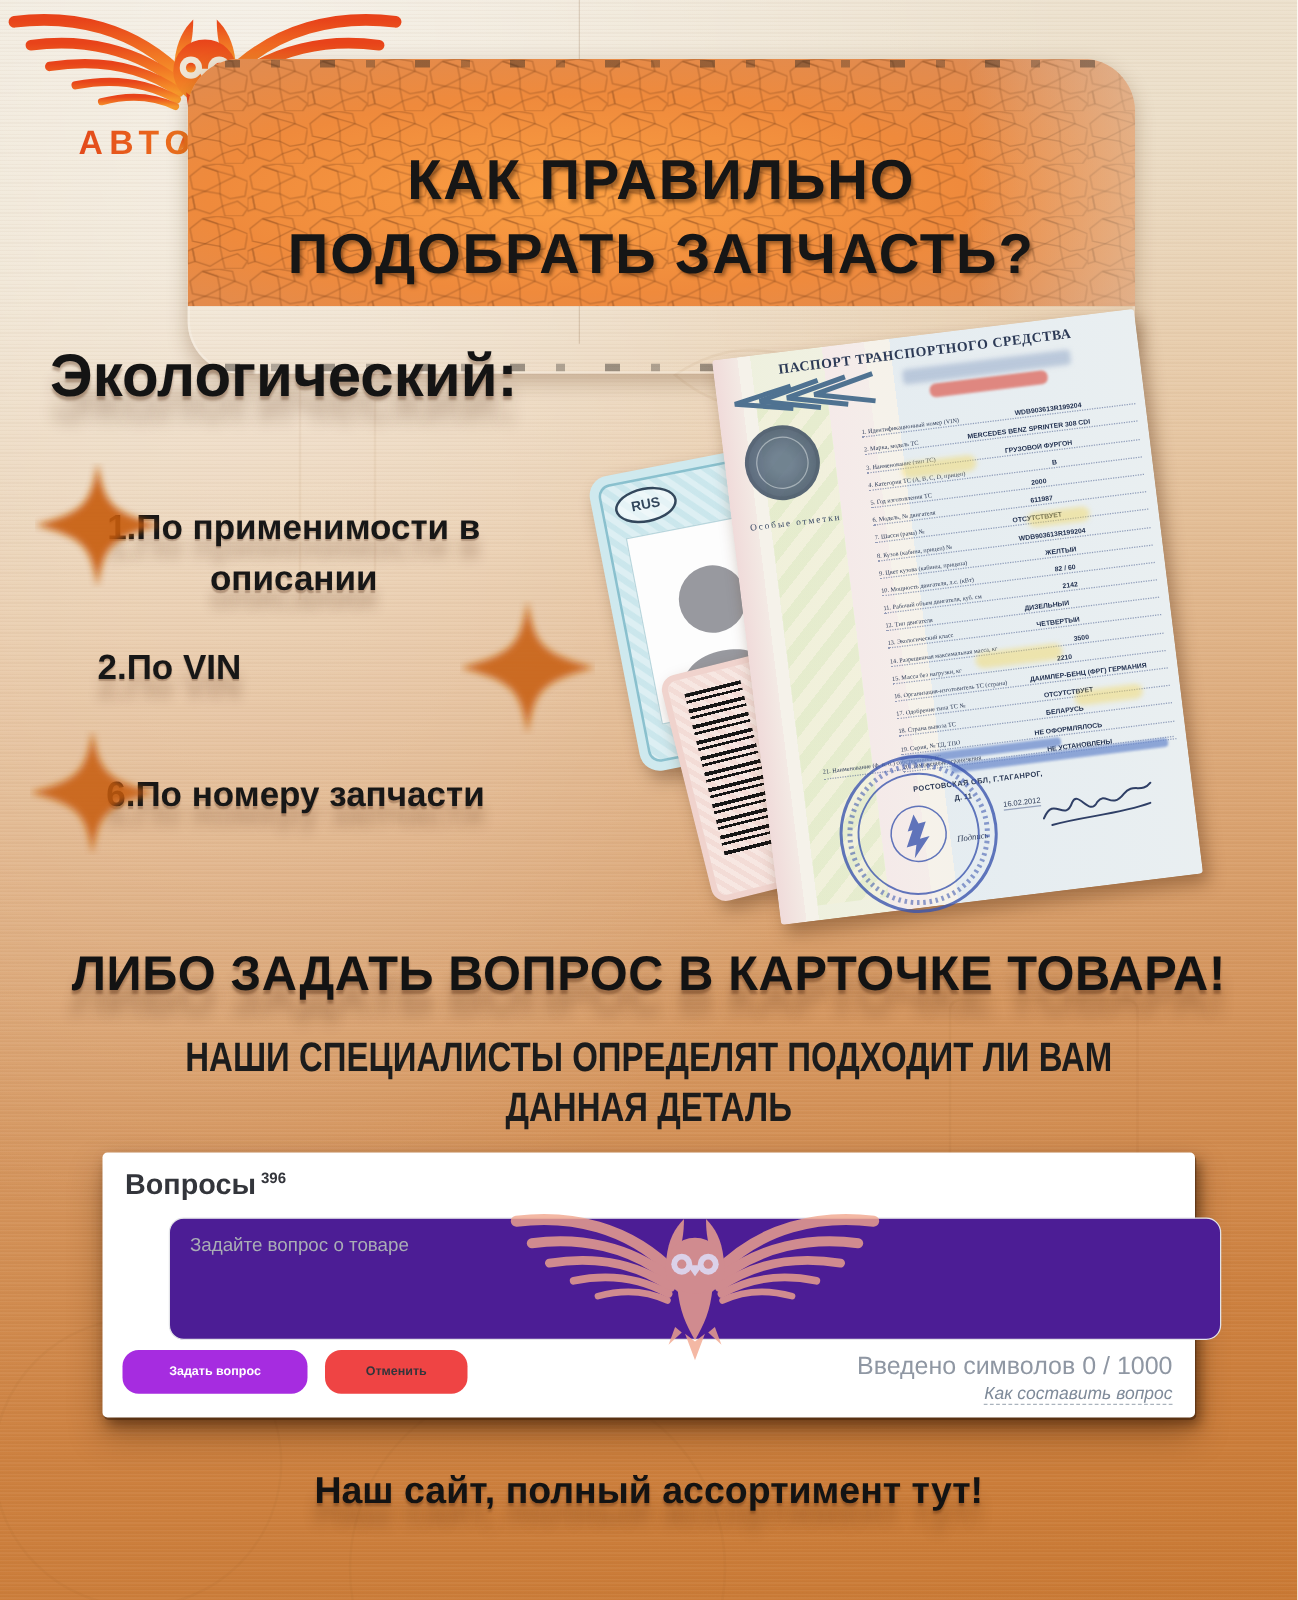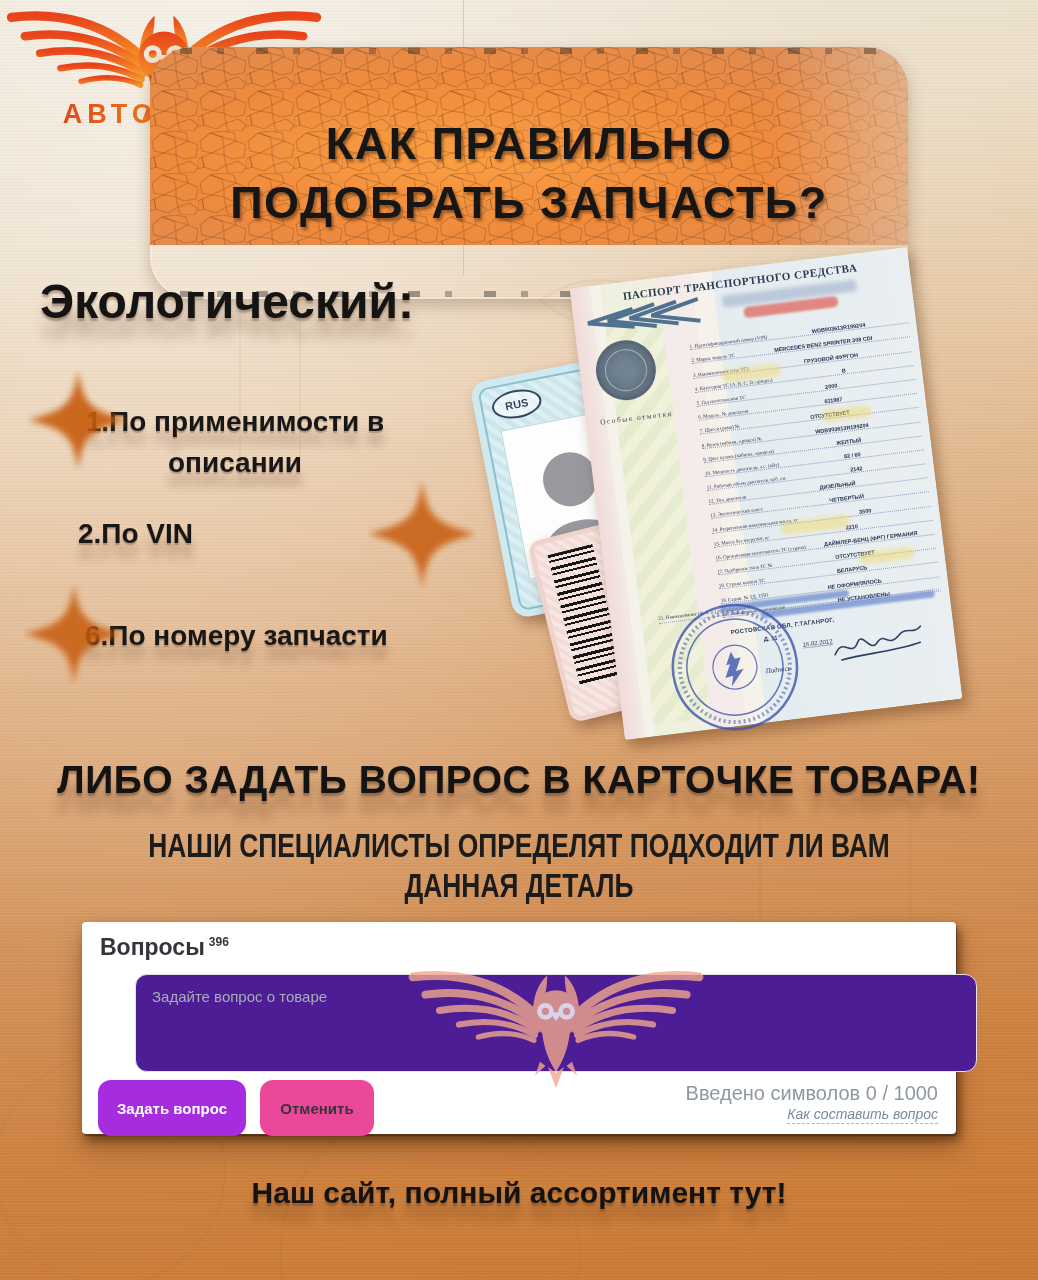--- a/index.html
+++ b/index.html
@@ -107,24 +107,24 @@
   .sub1{top:827px;} .sub2{top:867px;}
 
   
   .widget{position:absolute;left:82px;top:922px;width:874px;height:212px;background:#ffffff;border-radius:4px;
     box-shadow:4px 6px 10px rgba(60,28,6,.55), 1px 2px 0 rgba(70,40,15,.5), 0 14px 26px rgba(60,28,6,.35);}
   .w-head{position:absolute;left:18px;top:12px;font-size:23px;font-weight:700;color:#33353b;}
   .w-head sup{font-size:12px;font-weight:700;margin-left:4px;}
   .w-box{position:absolute;left:16px;top:52px;width:840px;height:96px;border:1px solid #e3e4e8;border-radius:12px;background:#4c1d95;margin-left:37px;}
   .w-ph{position:absolute;left:16px;top:13px;font-size:15px;color:#a9adb5;}
   .w-owl{position:absolute;left:50%;top:50%;transform:translate(-50%,-46%);opacity:.8;}
-  .w-btn{position:absolute;top:158px;height:56px;border:none;border-radius:13px;font-family:"Liberation Sans",sans-serif;
-    font-size:15px;font-weight:700;display:flex;align-items:center;justify-content:center;cursor:pointer;}
+  .w-btn{position:absolute;top:158px;height:35px;border:none;border-radius:13px;font-family:"Liberation Sans",sans-serif;
+    font-size:10px;font-weight:700;display:flex;align-items:center;justify-content:center;cursor:pointer;}
   .w-submit{left:16px;width:148px;background:#a62ce0;color:#ffffff;}
-  .w-cancel{left:178px;width:114px;background:#ec4899;color:#33353b;}
+  .w-cancel{left:178px;width:114px;background:#ef4444;color:#33353b;}
   .w-counter{position:absolute;right:18px;top:160px;font-size:20px;color:#8f97a3;}
   .w-help{position:absolute;right:18px;top:184px;font-size:14px;color:#7e8a99;border-bottom:1px dashed #aab3bd;padding-bottom:1px;cursor:pointer;font-style:italic;}
 
   
   .footer-line{position:absolute;left:0;width:100%;text-align:center;font-size:30px;font-weight:700;color:#131313;
     text-shadow:0 3px 2px rgba(90,45,15,.4), 0 17px 10px rgba(90,45,15,.3);}
   .f1{top:1176px;} .f2{top:1214px;}
 </style>
 </head>
 <body>

